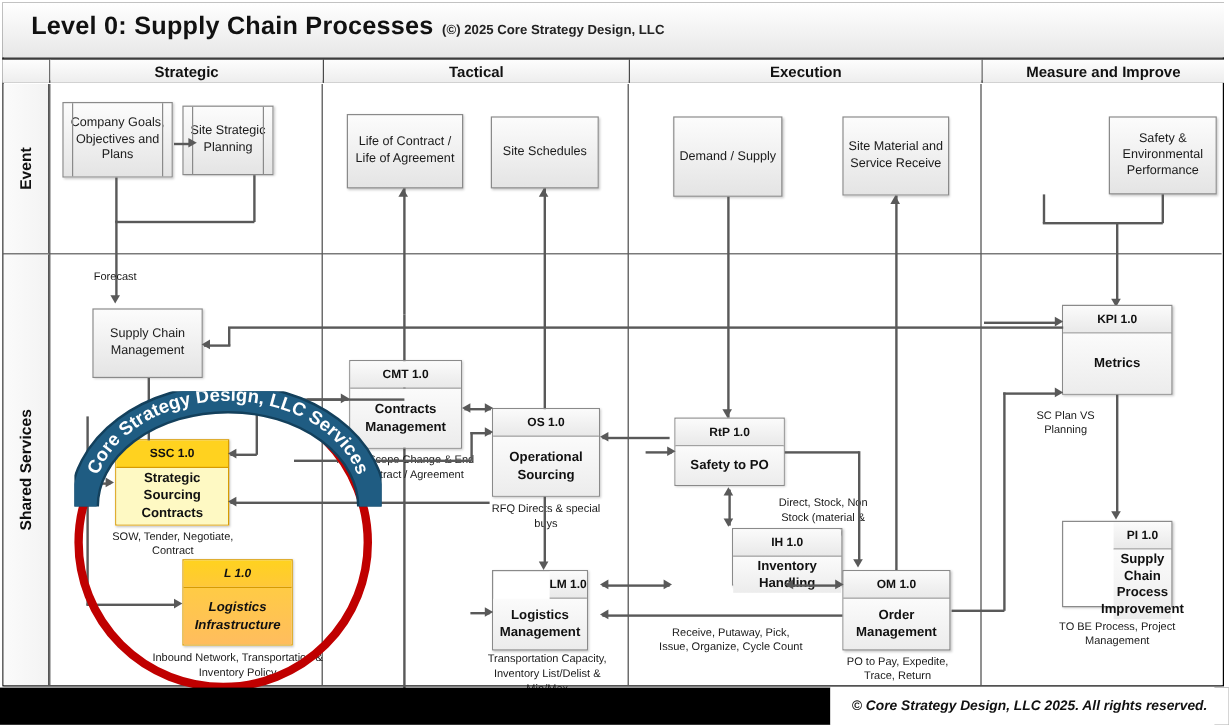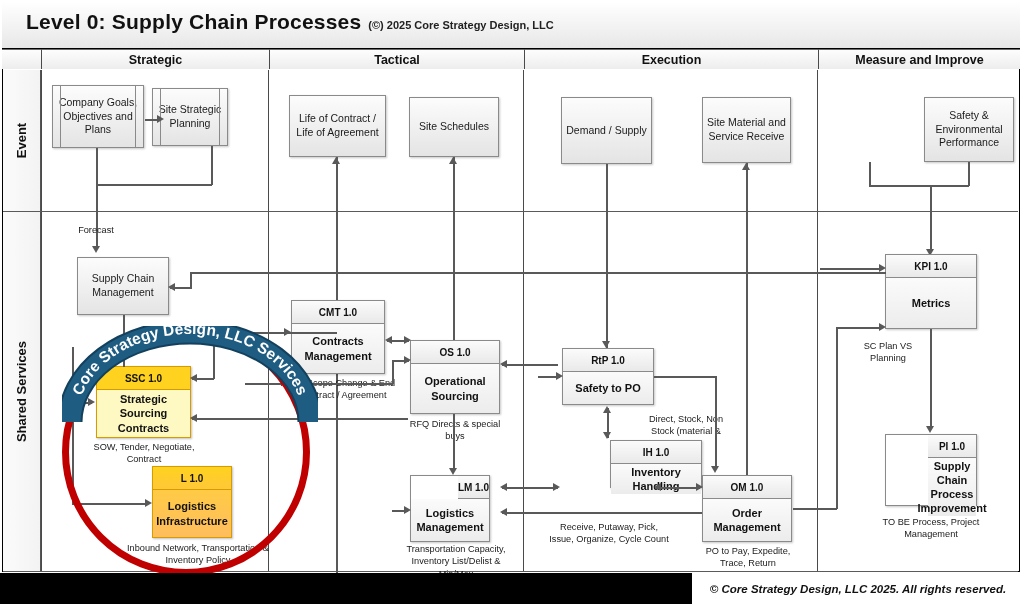--- a/index.html
+++ b/index.html
@@ -166,21 +166,21 @@
   <div class="ar dn" style="left:926px;top:249px;"></div>
 
   <div class="box" style="left:77px;top:257px;width:92px;height:58px;">Supply Chain Management</div>
 
   <div class="proc hl" style="left:96px;top:366px;width:95px;height:72px;">
     <div class="pid">SSC 1.0</div>
     <div class="pname">Strategic Sourcing Contracts</div>
   </div>
   <div class="cap" style="left:76px;top:441px;width:136px;">SOW, Tender, Negotiate, Contract</div>
 
-  <div class="proc hl hl2" style="left:152px;top:466px;width:80px;height:72px;">
+  <div class="proc hl hl2" style="left:152px;top:466px;width:92px;height:72px;font-style:italic;">
     <div class="pid">L 1.0</div>
     <div class="pname">Logistics Infrastructure</div>
   </div>
   <div class="cap" style="left:116px;top:542px;width:164px;">Inbound Network, Transportation &amp; Inventory Policy</div>
 
   <div class="proc" style="left:291px;top:300px;width:94px;height:74px;">
     <div class="pid">CMT 1.0</div>
     <div class="pname">Contracts Management</div>
   </div>
   <div class="cap" style="left:277px;top:377px;width:122px;">Audit, Scope Change &amp; End of Contract / Agreement</div>

